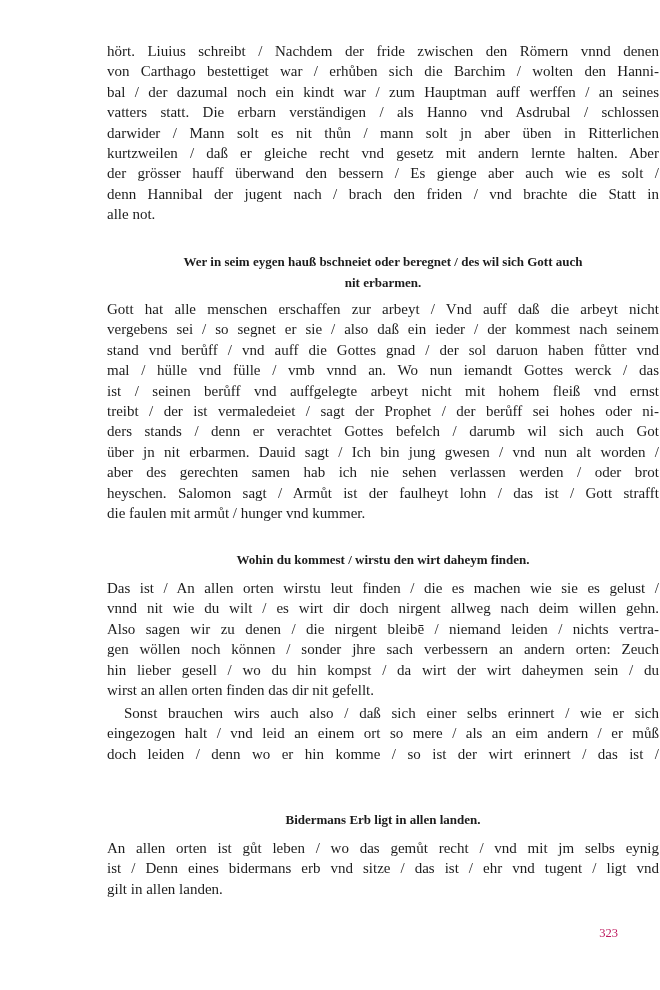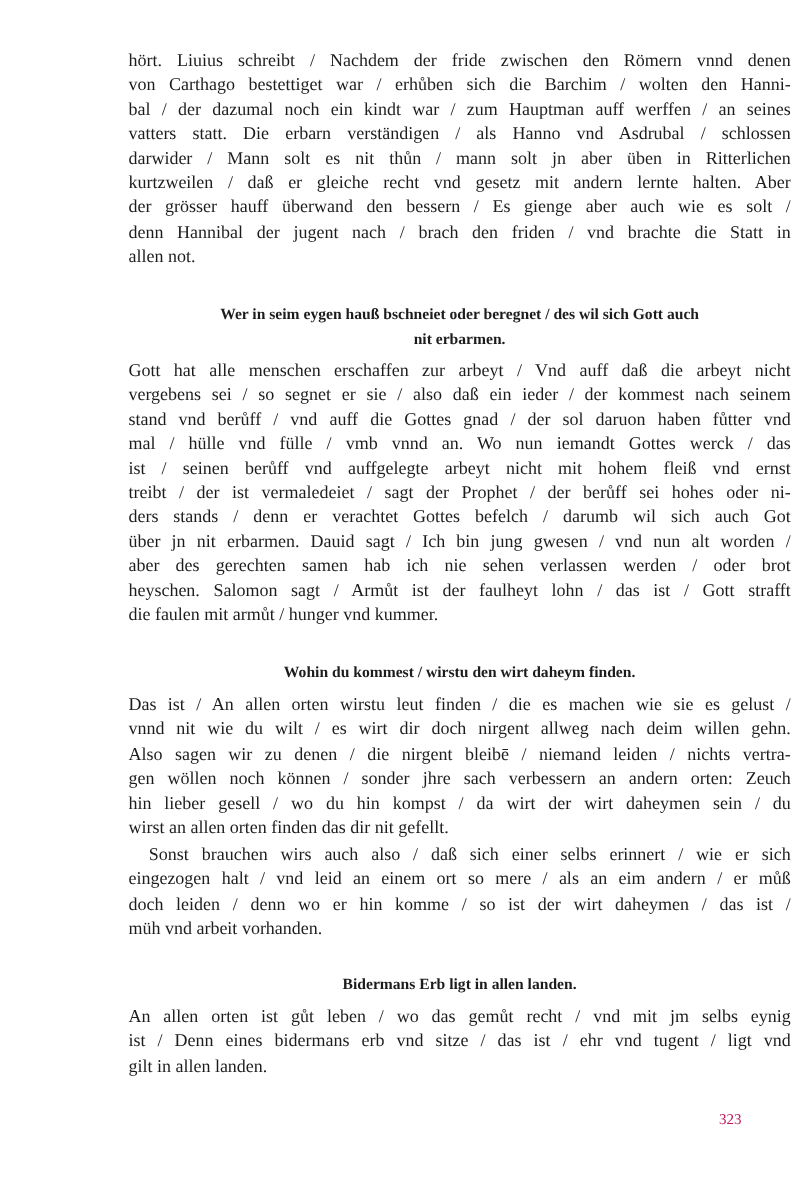--- a/index.html
+++ b/index.html
@@ -79,21 +79,21 @@
 
   <div id="b0" class="block para">
     <div class="line j">hört. Liuius schreibt / Nachdem der fride zwischen den Römern vnnd denen</div>
     <div class="line j">von Carthago bestettiget war / erhůben sich die Barchim / wolten den Hanni-</div>
     <div class="line j">bal / der dazumal noch ein kindt war / zum Hauptman auff werffen / an seines</div>
     <div class="line j">vatters statt. Die erbarn verständigen / als Hanno vnd Asdrubal / schlossen</div>
     <div class="line j">darwider / Mann solt es nit thůn / mann solt jn aber üben in Ritterlichen</div>
     <div class="line j">kurtzweilen / daß er gleiche recht vnd gesetz mit andern lernte halten. Aber</div>
     <div class="line j">der grösser hauff überwand den bessern / Es gienge aber auch wie es solt /</div>
     <div class="line j">denn Hannibal der jugent nach / brach den friden / vnd brachte die Statt in</div>
-    <div class="line l">allen not.</div>
+    <div class="line l">alle not.</div>
   </div>
 
   <div id="b1" class="block heading">
     <div class="line">Wer in seim eygen hauß bschneiet oder beregnet / des wil sich Gott auch</div>
     <div class="line">nit erbarmen.</div>
   </div>
 
   <div id="b2" class="block para">
     <div class="line j">Gott hat alle menschen erschaffen zur arbeyt / Vnd auff daß die arbeyt nicht</div>
     <div class="line j">vergebens sei / so segnet er sie / also daß ein ieder / der kommest nach seinem</div>
@@ -117,22 +117,21 @@
     <div class="line j">vnnd nit wie du wilt / es wirt dir doch nirgent allweg nach deim willen gehn.</div>
     <div class="line j">Also sagen wir zu denen / die nirgent bleibē / niemand leiden / nichts vertra-</div>
     <div class="line j">gen wöllen noch können / sonder jhre sach verbessern an andern orten: Zeuch</div>
     <div class="line j">hin lieber gesell / wo du hin kompst / da wirt der wirt daheymen sein / du</div>
     <div class="line l">wirst an allen orten finden das dir nit gefellt.</div>
   </div>
 
   <div id="b5" class="block para">
     <div class="line j indent">Sonst brauchen wirs auch also / daß sich einer selbs erinnert / wie er sich</div>
     <div class="line j">eingezogen halt / vnd leid an einem ort so mere / als an eim andern / er můß</div>
-    <div class="line j">doch leiden / denn wo er hin komme / so ist der wirt daheymen / das ist /</div>
-    <div class="line l">müh vnd arbeit vorhanden.</div>
+    <div class="line j">doch leiden / denn wo er hin komme / so ist der wirt erinnert / das ist /</div>
   </div>
 
   <div id="b6" class="block heading">
     <div class="line">Bidermans Erb ligt in allen landen.</div>
   </div>
 
   <div id="b7" class="block para">
     <div class="line j">An allen orten ist gůt leben / wo das gemůt recht / vnd mit jm selbs eynig</div>
     <div class="line j">ist / Denn eines bidermans erb vnd sitze / das ist / ehr vnd tugent / ligt vnd</div>
     <div class="line l">gilt in allen landen.</div>

